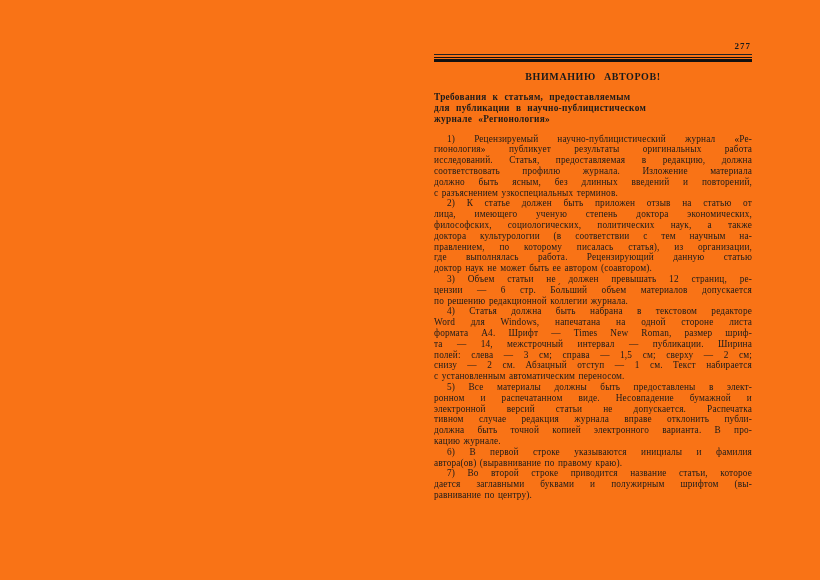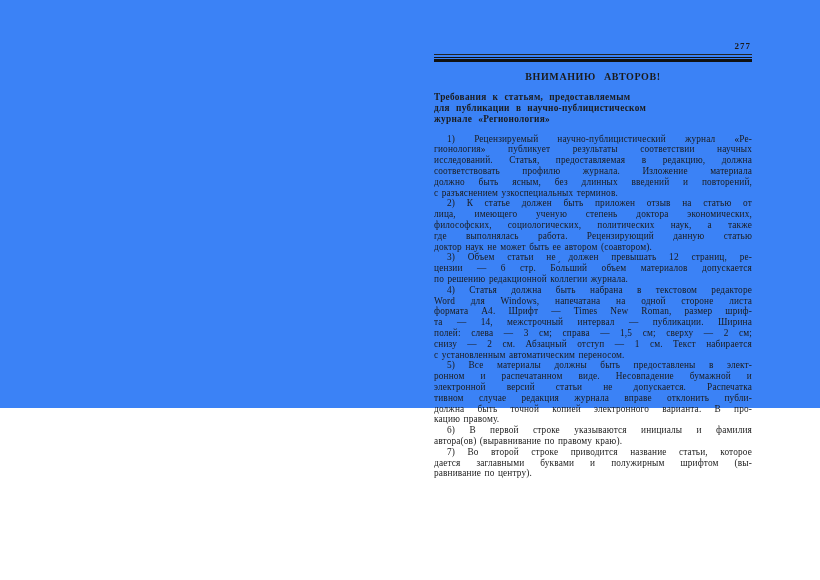--- a/index.html
+++ b/index.html
@@ -5,22 +5,22 @@
   * { margin: 0; padding: 0; box-sizing: border-box; }
   html, body {
     width: 820px; height: 580px;
     background: #ffffff;
     font-family: "Liberation Serif", "DejaVu Serif", serif;
     color: #1b1b1b;
     overflow: hidden;
   }
   .sheet {
     position: relative;
-    width: 820px; height: 408px;
-    background: #3b82f6;
+    width: 820px; height: 580px;
+    background: #f97316;
   }
   .page-block {
     position: absolute;
     left: 434px; top: 40px;
     width: 318px;
   }
   .folio-row {
     text-align: right;
     font-size: 9px;
     line-height: 13px;
@@ -84,46 +84,48 @@
     <div class="title">ВНИМАНИЮ АВТОРОВ!</div>
 
     <div class="subtitle">
       <div>Требования к статьям, предоставляемым</div>
       <div>для публикации в научно-публицистическом</div>
       <div>журнале «Регионология»</div>
     </div>
 
     <div class="body-text" id="body-paragraphs">
         <div class="line para-start">1) Рецензируемый научно-публицистический журнал «Ре-</div>
-        <div class="line">гионология» публикует результаты соответствии научных</div>
+        <div class="line">гионология» публикует результаты оригинальных работа</div>
         <div class="line">исследований. Статья, предоставляемая в редакцию, должна</div>
         <div class="line">соответствовать профилю журнала. Изложение материала</div>
         <div class="line">должно быть ясным, без длинных введений и повторений,</div>
         <div class="line para-end">с разъяснением узкоспециальных терминов.</div>
         <div class="line para-start">2) К статье должен быть приложен отзыв на статью от</div>
         <div class="line">лица, имеющего ученую степень доктора экономических,</div>
         <div class="line">философских, социологических, политических наук, а также</div>
+        <div class="line">доктора культурологии (в соответствии с тем научным на-</div>
+        <div class="line">правлением, по которому писалась статья), из организации,</div>
         <div class="line">где выполнялась работа. Рецензирующий данную статью</div>
         <div class="line para-end">доктор наук не может быть ее автором (соавтором).</div>
         <div class="line para-start">3) Объем статьи не должен превышать 12 страниц, ре-</div>
         <div class="line">цензии — 6 стр. Бо́льший объем материалов допускается</div>
         <div class="line para-end">по решению редакционной коллегии журнала.</div>
         <div class="line para-start">4) Статья должна быть набрана в текстовом редакторе</div>
         <div class="line">Word для Windows, напечатана на одной стороне листа</div>
         <div class="line">формата А4. Шрифт — Times New Roman, размер шриф-</div>
         <div class="line">та — 14, межстрочный интервал — публикации. Ширина</div>
         <div class="line">полей: слева — 3 см; справа — 1,5 см; сверху — 2 см;</div>
         <div class="line">снизу — 2 см. Абзацный отступ — 1 см. Текст набирается</div>
         <div class="line para-end">с установленным автоматическим переносом.</div>
         <div class="line para-start">5) Все материалы должны быть предоставлены в элект-</div>
         <div class="line">ронном и распечатанном виде. Несовпадение бумажной и</div>
         <div class="line">электронной версий статьи не допускается. Распечатка</div>
         <div class="line">тивном случае редакция журнала вправе отклонить публи-</div>
         <div class="line">должна быть точной копией электронного варианта. В про-</div>
-        <div class="line para-end">кацию правому.</div>
+        <div class="line para-end">кацию журнале.</div>
         <div class="line para-start">6) В первой строке указываются инициалы и фамилия</div>
         <div class="line para-end">автора(ов) (выравнивание по правому краю).</div>
         <div class="line para-start">7) Во второй строке приводится название статьи, которое</div>
         <div class="line">дается заглавными буквами и полужирным шрифтом (вы-</div>
         <div class="line para-end">равнивание по центру).</div>
       </div>
 
   </div>
 </div>
 

